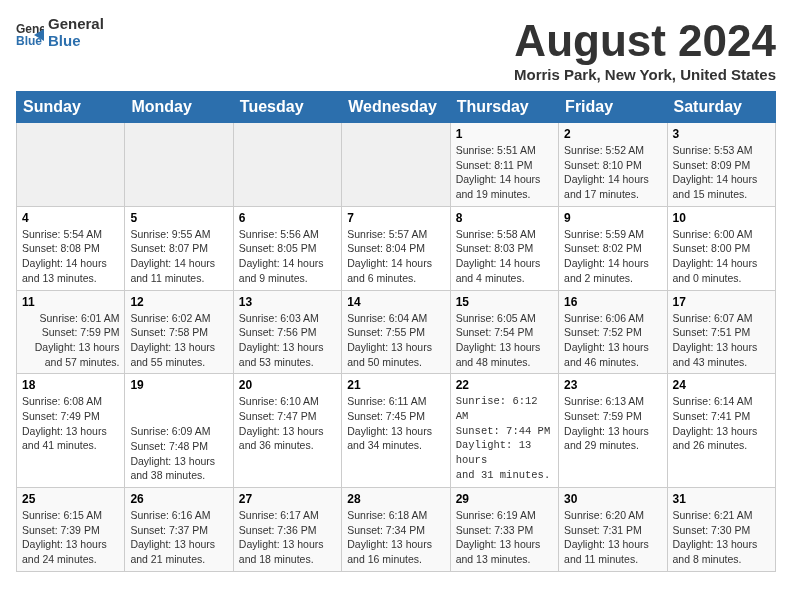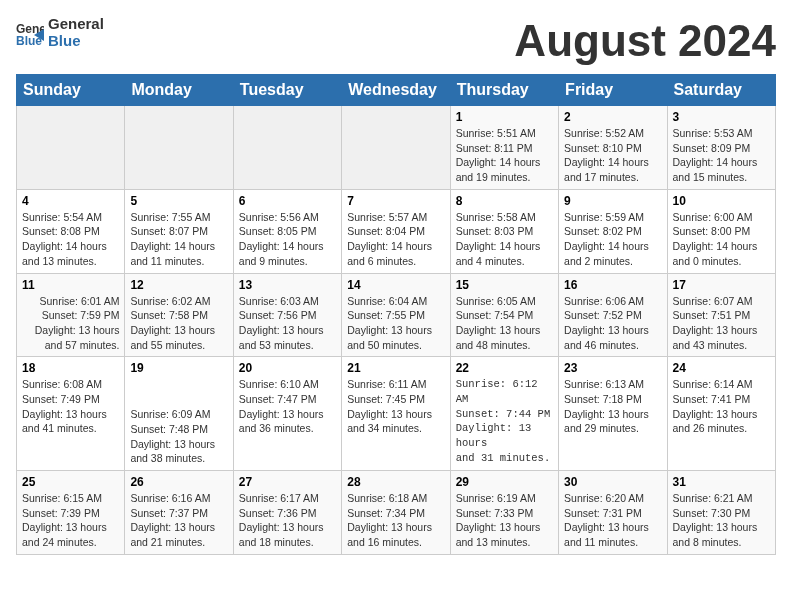--- a/index.html
+++ b/index.html
@@ -88,20 +88,21 @@
       <polygon points="18,16 28,10 28,22" fill="#2c6fad"></polygon>
       <text x="0" y="26" font-size="12" font-weight="bold" fill="#2c6fad">Blue</text>
     </svg>
     <div>
       <div style="font-size:15px;font-weight:bold;color:#333;line-height:1.1;">General</div>
       <div style="font-size:15px;font-weight:bold;color:#2c6fad;line-height:1.1;">Blue</div>
     </div>
   </div>
   <div class="title-block">
     <div class="month-year">August 2024</div>
+    <div class="location">Morris Park, New York, United States</div>
   </div>
 </div>
 
 <table>
   <thead>
     <tr>
     <th>Sunday</th>
         <th>Monday</th>
         <th>Tuesday</th>
         <th>Wednesday</th>
@@ -141,21 +142,21 @@
       <tr>
         <td>
           <div class="day-num">4</div>
           <div class="day-info" style="white-space: pre-line;">Sunrise: 5:54 AM
 Sunset: 8:08 PM
 Daylight: 14 hours
 and 13 minutes.</div>
         </td>
         <td>
           <div class="day-num">5</div>
-          <div class="day-info" style="white-space: pre-line;">Sunrise: 7:55 AM
+          <div class="day-info" style="white-space: pre-line;">Sunrise: 9:55 AM
 Sunset: 8:07 PM
 Daylight: 14 hours
 and 11 minutes.</div>
         </td>
         <td>
           <div class="day-num">6</div>
           <div class="day-info" style="white-space: pre-line;">Sunrise: 5:56 AM
 Sunset: 8:05 PM
 Daylight: 14 hours
 and 9 minutes.</div>
@@ -272,21 +273,21 @@
         <td>
           <div class="day-num">22</div>
           <div class="day-info" style="white-space: pre-line; font-family: Liberation Mono, monospace;">Sunrise: 6:12 AM
 Sunset: 7:44 PM
 Daylight: 13 hours
 and 31 minutes.</div>
         </td>
         <td>
           <div class="day-num">23</div>
           <div class="day-info" style="white-space: pre-line;">Sunrise: 6:13 AM
-Sunset: 7:18 PM
+Sunset: 7:59 PM
 Daylight: 13 hours
 and 29 minutes.</div>
         </td>
         <td>
           <div class="day-num">24</div>
           <div class="day-info" style="white-space: pre-line;">Sunrise: 6:14 AM
 Sunset: 7:41 PM
 Daylight: 13 hours
 and 26 minutes.</div>
         </td>

